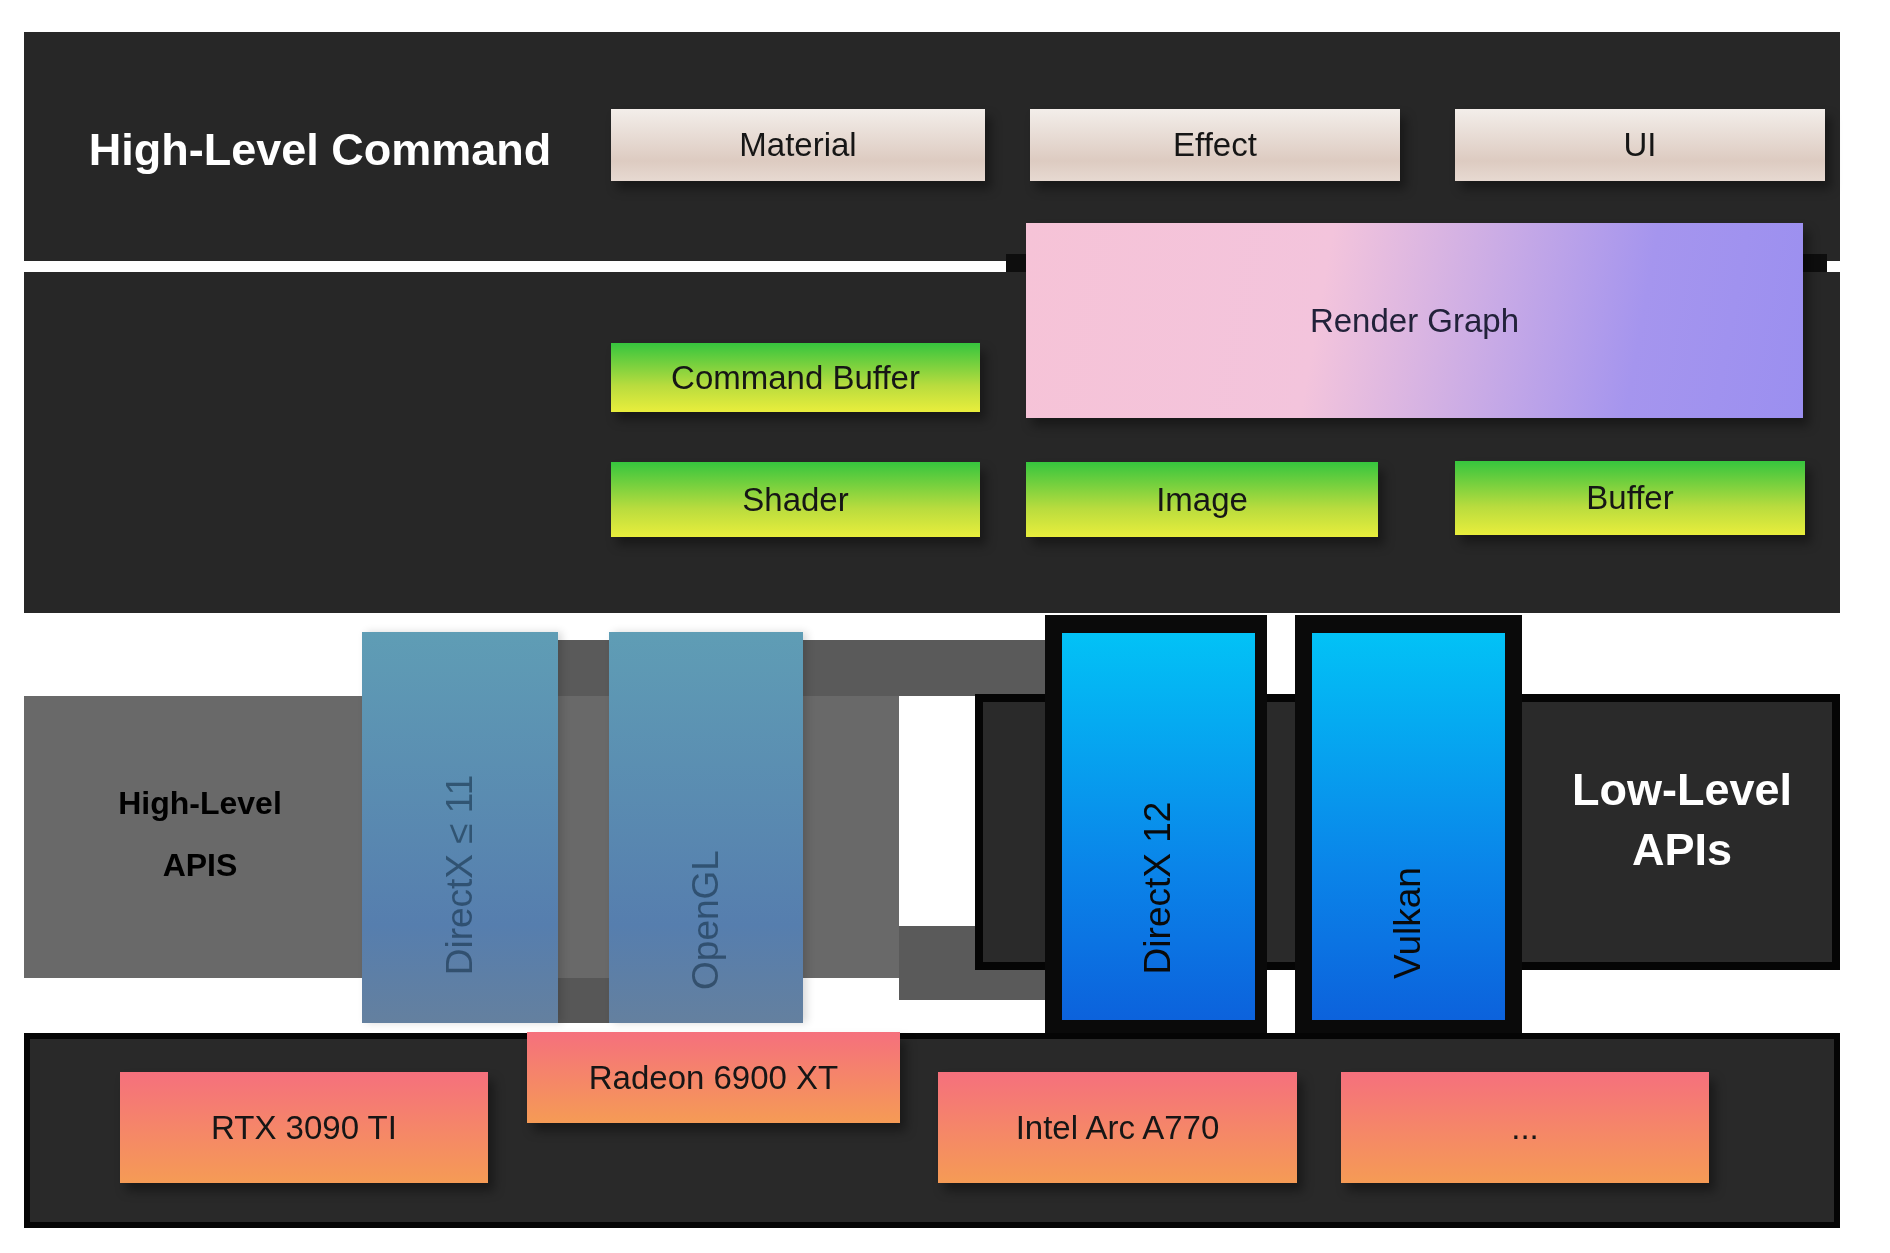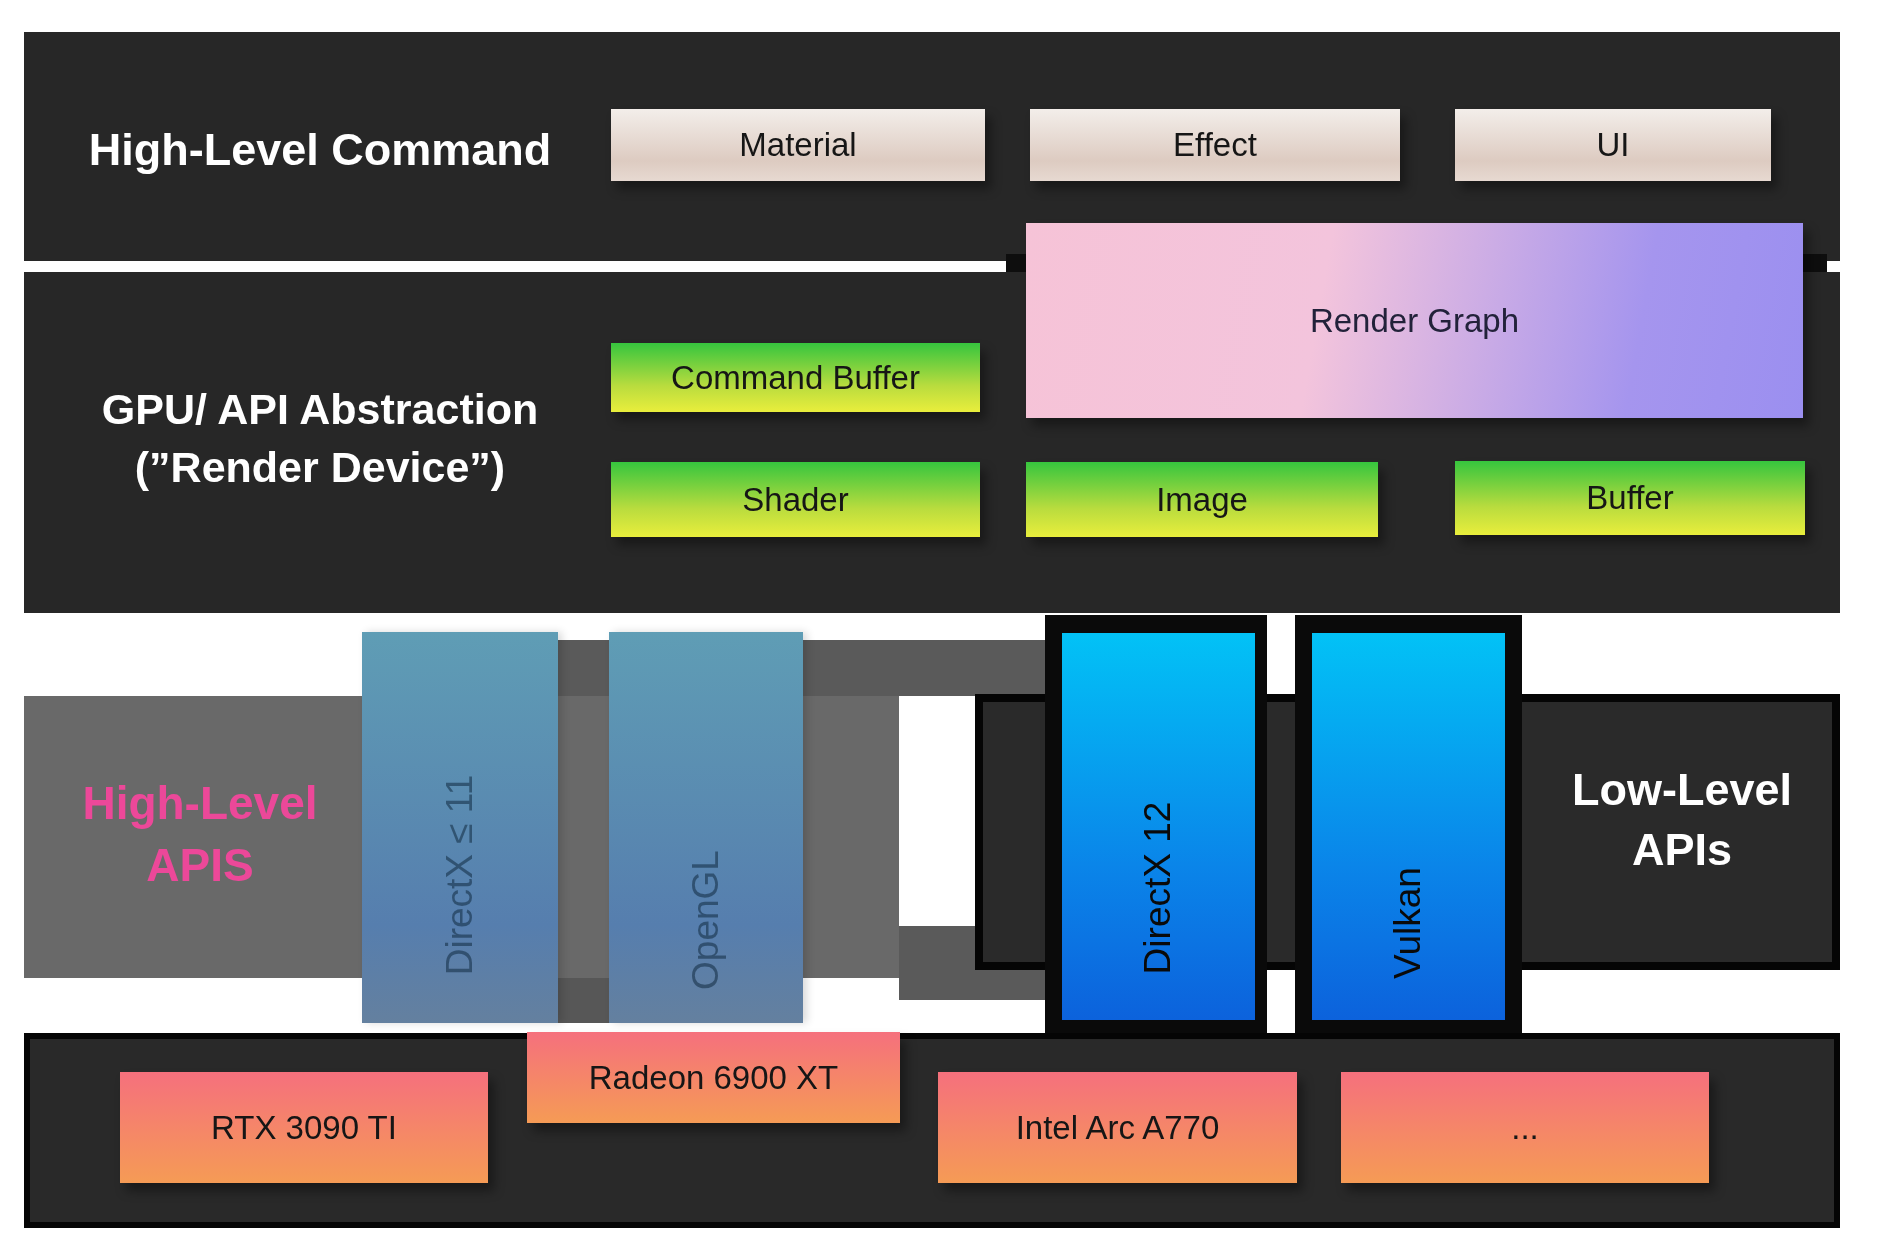--- a/index.html
+++ b/index.html
@@ -32,32 +32,28 @@
 
   <div class="abs band" style="left:24px;top:32px;width:1816px;height:229px;"></div>
   <div class="abs heading" style="left:40px;top:124px;width:560px;font-size:45px;line-height:52px;">High-Level Command</div>
 
   <div class="abs beige shadow flexc" style="left:611px;top:109px;width:374px;height:72px;">
     <span class="boxlabel">Material</span>
   </div>
   <div class="abs beige shadow flexc" style="left:1030px;top:109px;width:370px;height:72px;">
     <span class="boxlabel">Effect</span>
   </div>
-  <div class="abs beige shadow flexc" style="left:1455px;top:109px;width:316px;height:72px;">
+  <div class="abs beige shadow flexc" style="left:1455px;top:109px;width:370px;height:72px;">
     <span class="boxlabel">UI</span>
   </div>
 
   <div class="abs" style="left:1006px;top:254px;width:22px;height:22px;background:#0e0e0e;"></div>
   <div class="abs" style="left:1801px;top:254px;width:26px;height:22px;background:#0e0e0e;"></div>
 
   <div class="abs band" style="left:24px;top:272px;width:1816px;height:341px;"></div>
-  <div class="abs heading" style="left:30px;top:380px;width:580px;font-size:43px;line-height:58px;">
-    <div>GPU/ API Abstraction</div>
-    <div>(”Render Device”)</div>
-  </div>
 
   <div class="abs rgrad shadow flexc" style="left:1026px;top:223px;width:777px;height:195px;">
     <span class="boxlabel" style="color:#22223a;">Render Graph</span>
   </div>
 
   <div class="abs green shadow flexc" style="left:611px;top:343px;width:369px;height:69px;">
     <span class="boxlabel">Command Buffer</span>
   </div>
   <div class="abs green shadow flexc" style="left:611px;top:462px;width:369px;height:75px;">
     <span class="boxlabel">Shader</span>
@@ -67,21 +63,21 @@
   </div>
   <div class="abs green shadow flexc" style="left:1455px;top:461px;width:350px;height:74px;">
     <span class="boxlabel">Buffer</span>
   </div>
 
   <div class="abs graybar" style="left:558px;top:640px;width:487px;height:56px;"></div>
   <div class="abs" style="left:24px;top:696px;width:875px;height:282px;background:#696969;"></div>
   <div class="abs graybar" style="left:899px;top:926px;width:146px;height:74px;"></div>
   <div class="abs" style="left:558px;top:978px;width:51px;height:45px;background:#575757;"></div>
 
-  <div class="abs heading" style="left:30px;top:772px;width:340px;font-size:46px;line-height:62px;color:#ec4899;">
+  <div class="abs heading" style="left:30px;top:772px;width:340px;font-size:32px;line-height:62px;color:#000000;">
     <div>High-Level</div>
     <div>APIS</div>
   </div>
 
   <div class="abs fadedcol" style="left:362px;top:632px;width:196px;height:391px;"></div>
   <div class="abs fadedcol" style="left:609px;top:632px;width:194px;height:391px;"></div>
 
   <div class="abs" style="left:975px;top:694px;width:865px;height:276px;background:#2a2a2a;border:8px solid #050505;box-sizing:border-box;"></div>
   <div class="abs heading" style="left:1532px;top:760px;width:300px;font-size:45px;line-height:60px;">
     <div>Low-Level</div>

